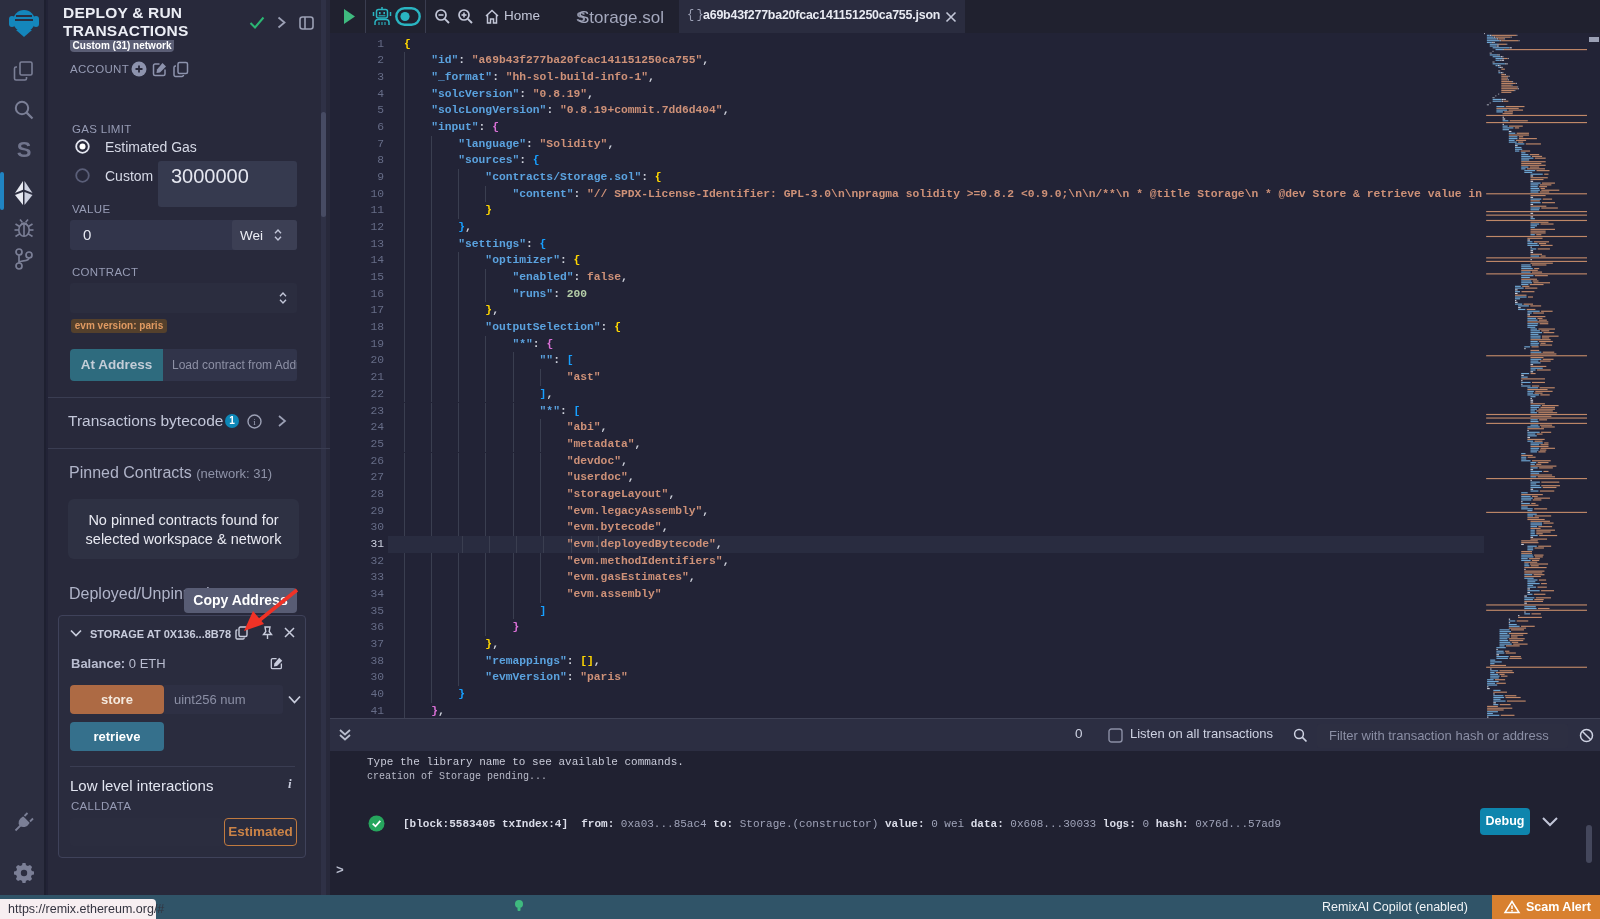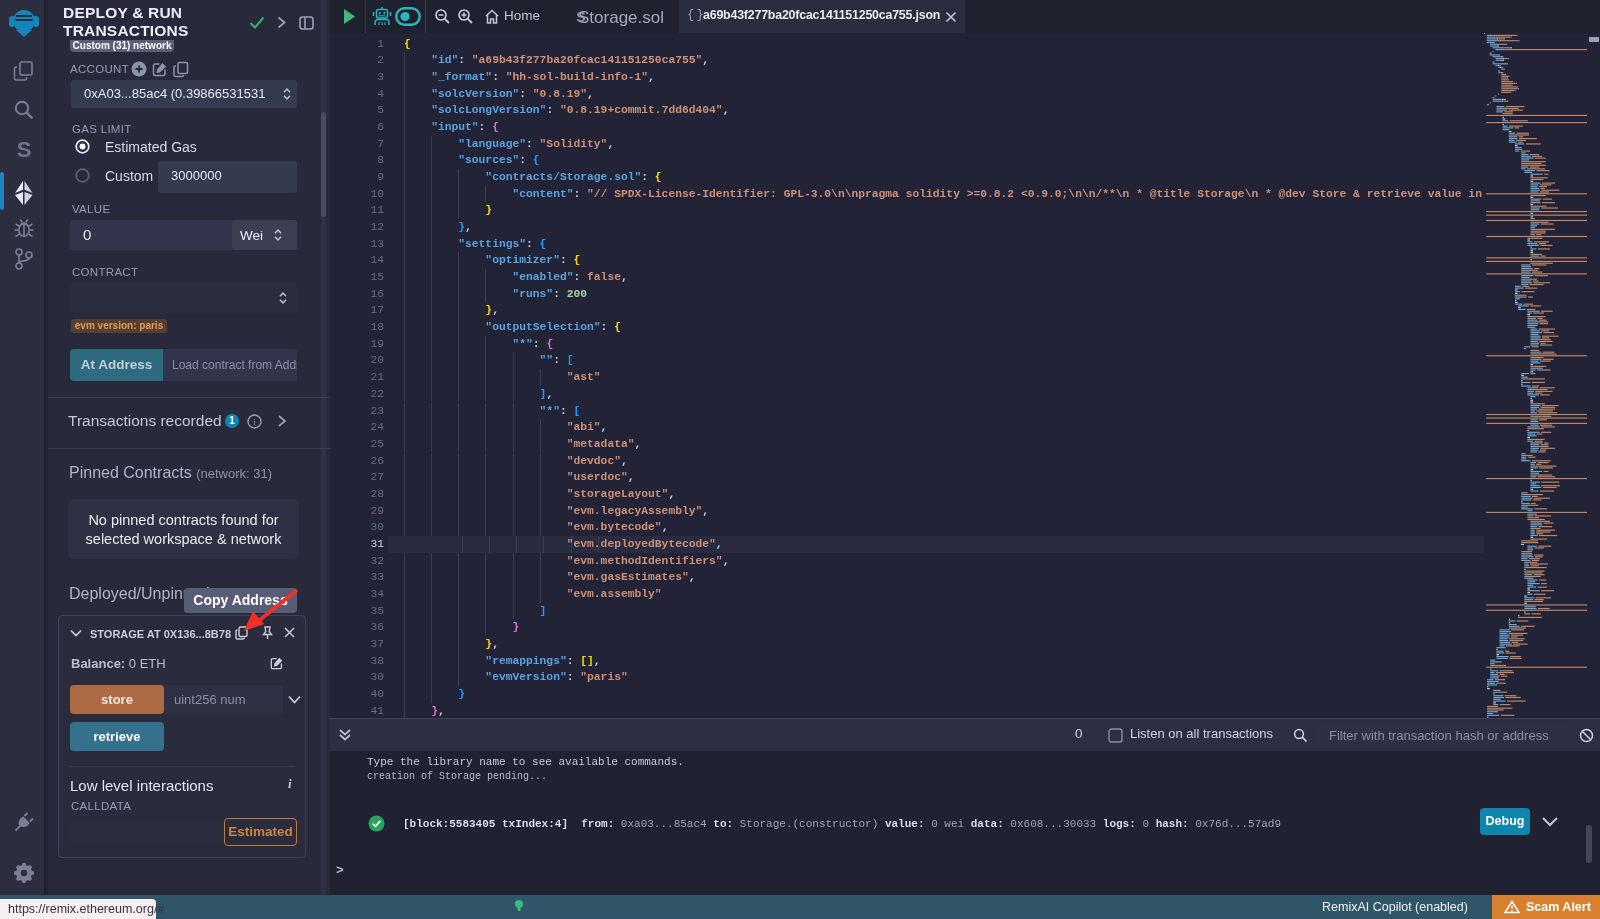--- a/index.html
+++ b/index.html
@@ -943,40 +943,34 @@
         <path d="M13 8.5 V13 a1.5 1.5 0 0 1 -1.5 1.5 H3 A1.5 1.5 0 0 1 1.5 13 V4.5 A1.5 1.5 0 0 1 3 3 H7.5"></path>
         <path d="M10.5 2 L14 5.5 L8 11.5 L4.5 12 L5 8.5 Z" fill="#8d93ad" stroke="none"></path>
       </g>
     </svg>
   <svg width="16" height="17" style="left:125px;top:61px" viewBox="0 0 16 17">
       <g fill="none" stroke="#8d93ad" stroke-width="1.5">
         <rect x="5" y="1.5" width="9.5" height="11" rx="1.5"></rect>
         <path d="M3 5 H2.5 A1.5 1.5 0 0 0 1 6.5 V14 a1.5 1.5 0 0 0 1.5 1.5 H9 a1.5 1.5 0 0 0 1.5-1.5 V14"></path>
       </g>
     </svg>
-  <div class="sel" style="left:23px;top:80px;width:226px;height:28px;font-size:13px;line-height:28px;overflow:hidden;white-space:nowrap"><span style="margin-left:13px">0xA03...85ac4 (0.39866531531</span>
-    <svg width="8" height="12" style="left:212px;top:8px" viewBox="0 0 8 12">
-        <path d="M1 4.2 L4 1 L7 4.2" fill="none" stroke="#c2c6d8" stroke-width="1.4"></path>
-        <path d="M1 7.8 L4 11 L7 7.8" fill="none" stroke="#c2c6d8" stroke-width="1.4"></path>
-      </svg>
-  </div>
   <div style="position:absolute;left:273px;top:0;width:5px;height:895px;background:#2f3146"></div>
   <div class="panel-scroll"></div>
 
   <div class="lab" style="left:24px;top:123px">GAS LIMIT</div>
   <svg width="15" height="15" style="left:27px;top:139px">
       <circle cx="7.5" cy="7.5" r="6.3" fill="none" stroke="#e4e6f0" stroke-width="1.8"></circle>
       <circle cx="7.5" cy="7.5" r="3" fill="#fff"></circle>
     </svg>
   <div class="abs" style="left:57px;top:139px;font-size:14px;color:#d6d9e6">Estimated Gas</div>
   <svg width="15" height="15" style="left:27px;top:168px">
       <circle cx="7.5" cy="7.5" r="6.3" fill="none" stroke="#5a5e78" stroke-width="1.8"></circle>
     </svg>
   <div class="abs" style="left:57px;top:168px;font-size:14px;color:#d6d9e6">Custom</div>
-  <div class="sel" style="left:110px;top:161px;width:139px;height:32px;font-size:13px;line-height:30px"><span style="margin-left:13px">3000000</span></div>
+  <div class="sel" style="left:110px;top:161px;width:139px;height:46px;font-size:20px;line-height:30px"><span style="margin-left:13px">3000000</span></div>
 
   <div class="lab" style="left:24px;top:203px">VALUE</div>
   <div class="sel" style="left:22px;top:220px;width:227px;height:30px;background:#32354b;font-size:15px;line-height:30px"><span style="margin-left:13px">0</span></div>
   <div class="sel" style="left:184px;top:220px;width:65px;height:30px;background:#3c3f54;font-size:14.5px;line-height:30px"><span style="margin-left:8px;font-weight:normal;font-size:13.5px;color:#eceef5">Wei</span>
     <svg width="8" height="12" style="left:42px;top:9px" viewBox="0 0 8 12">
         <path d="M1 4.2 L4 1 L7 4.2" fill="none" stroke="#c2c6d8" stroke-width="1.4"></path>
         <path d="M1 7.8 L4 11 L7 7.8" fill="none" stroke="#c2c6d8" stroke-width="1.4"></path>
       </svg>
   </div>
 
@@ -986,21 +980,21 @@
         <path d="M1 4.2 L4 1 L7 4.2" fill="none" stroke="#c2c6d8" stroke-width="1.4"></path>
         <path d="M1 7.8 L4 11 L7 7.8" fill="none" stroke="#c2c6d8" stroke-width="1.4"></path>
       </svg>
   </div>
   <div class="abs" style="left:23px;top:319px;width:96px;height:14px;background:#54402c;border-radius:3px;color:#e09a62;font-size:10px;font-weight:bold;text-align:center;line-height:14px;white-space:nowrap">evm version: paris</div>
 
   <div class="btn" style="left:22px;top:349px;width:93px;height:32px;background:#2e6b7e;color:#c3cdd7;font-size:13.5px;line-height:32px;border-radius:4px 0 0 4px">At Address</div>
   <div class="sel" style="left:115px;top:349px;width:134px;height:32px;background:#31344a;border-radius:0 3px 3px 0;color:#8d90a5;font-size:12px;line-height:32px;overflow:hidden;white-space:nowrap"><span style="margin-left:9px">Load contract from Addre</span></div>
 
   <div class="divh" style="top:397px"></div>
-  <div class="abs" style="left:20px;top:412px;font-size:15.5px;color:#c3c7d9">Transactions recorded</div>
+  <div class="abs" style="left:20px;top:412px;font-size:15.5px;color:#c3c7d9">Transactions bytecode</div>
   <div class="abs" style="left:177px;top:414px;width:14px;height:14px;border-radius:7px;background:#0d87b7;color:#fff;font-size:10px;font-weight:bold;text-align:center;line-height:14px">1</div>
   <svg width="15" height="15" style="left:199px;top:414px" viewBox="0 0 15 15">
       <circle cx="7.5" cy="7.5" r="6.5" fill="none" stroke="#9ca0b5" stroke-width="1.4"></circle>
       <text x="7.5" y="11" text-anchor="middle" font-size="9" fill="#9ca0b5" font-family="Liberation Serif">i</text>
     </svg>
   <svg width="8" height="12" style="left:230px;top:415px" viewBox="0 0 8 12">
       <path d="M1 1 L7 6 L1 11" fill="none" stroke="#9ca0b5" stroke-width="1.7"></path>
     </svg>
   <div class="divh" style="top:448px"></div>
 

